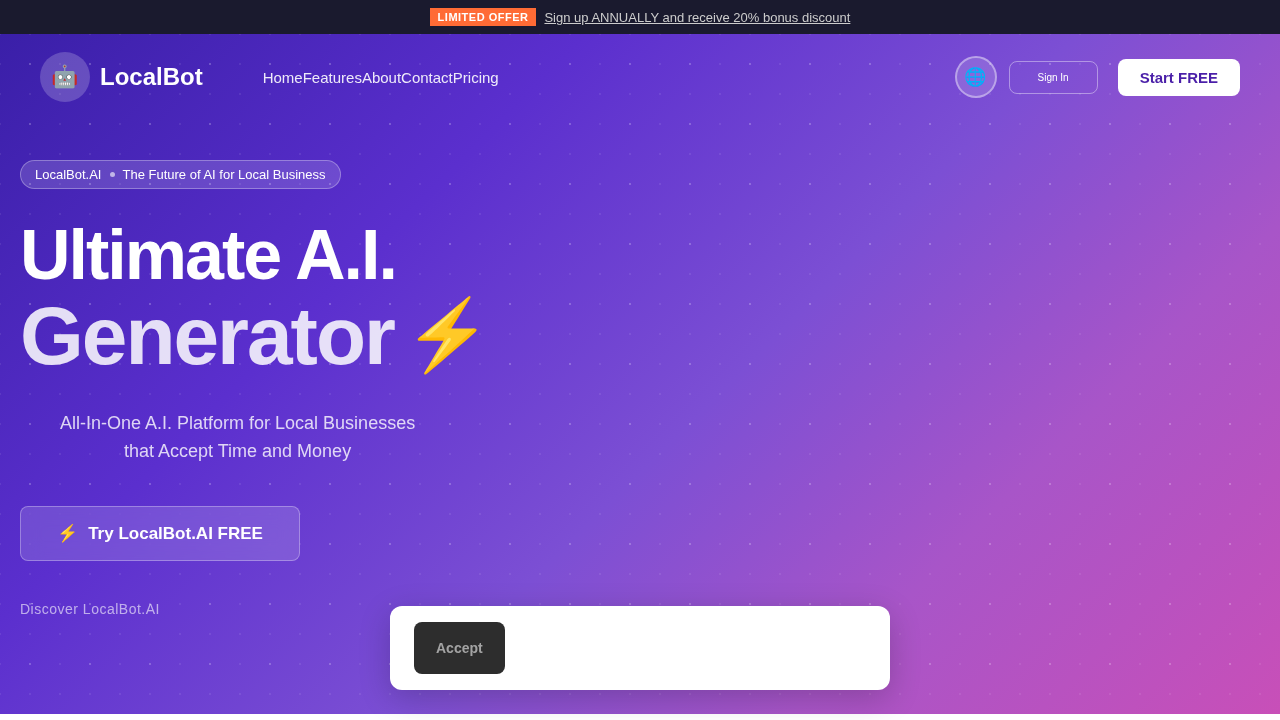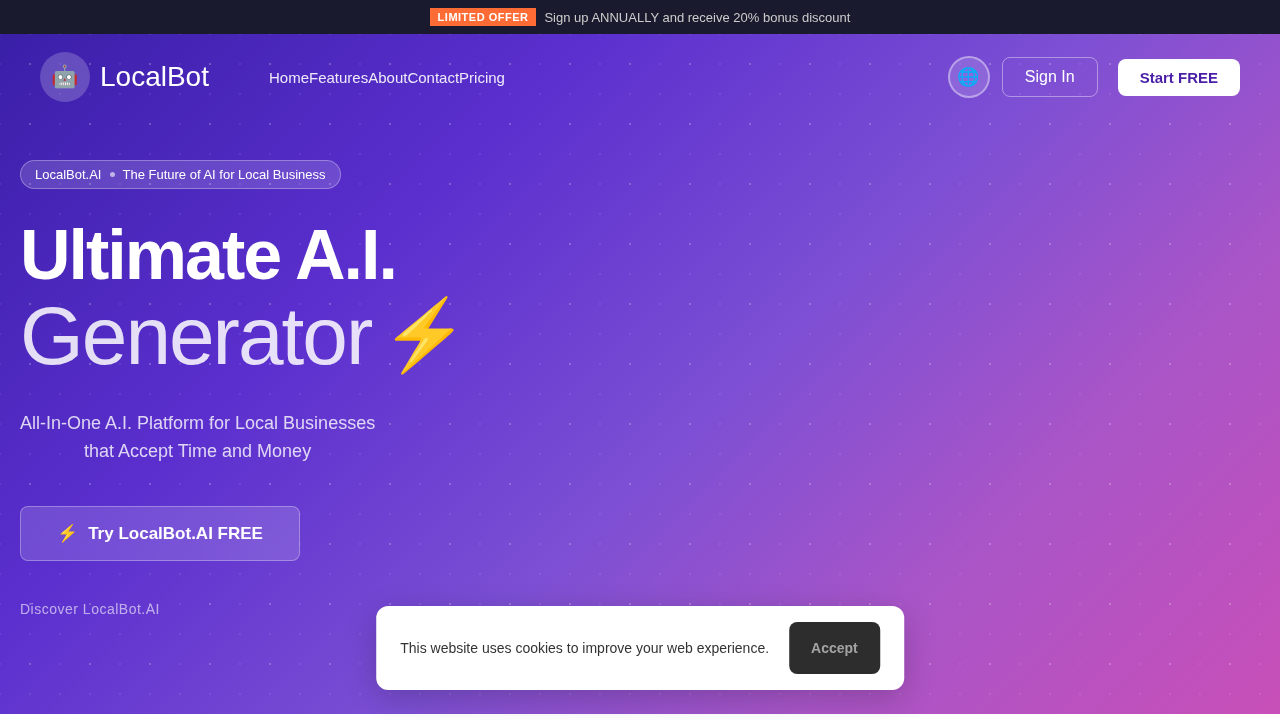--- a/index.html
+++ b/index.html
@@ -23,20 +23,21 @@
       background: #ff6b35;
       color: #fff;
       font-weight: 700;
       font-size: 11px;
       padding: 3px 8px;
       border-radius: 0;
       letter-spacing: 0.5px;
     }
     .top-banner .offer-text {
       color: #ccc;
+      text-decoration: underline;
     }
 
     
     .hero-section {
       background: linear-gradient(135deg, #3a1fa8 0%, #5b2fce 30%, #7c4fd4 55%, #a855c8 75%, #c84fb8 100%);
       min-height: 680px;
       position: relative;
       overflow: hidden;
     }
 
@@ -75,22 +76,22 @@
       height: 50px;
       background: rgba(255,255,255,0.2);
       border-radius: 50%;
       display: flex;
       align-items: center;
       justify-content: center;
       font-size: 22px;
     }
 
     .logo-text {
-      font-size: 28px;
-      font-weight: 400;
+      font-size: 24px;
+      font-weight: 700;
       color: #fff;
     }
 
     .nav-links {
       display: flex;
       align-items: center;
       flex: 1;
     }
 
     .nav-link {
@@ -115,26 +116,26 @@
       background: rgba(255,255,255,0.15);
       color: #fff;
       display: flex;
       align-items: center;
       justify-content: center;
       cursor: pointer;
       font-size: 18px;
     }
 
     .signin-btn {
-      padding: 10px 22px;
+      padding: 10px 28px;
       border-radius: 8px;
       border: 1px solid rgba(255,255,255,0.4);
       background: transparent;
       color: #fff;
-      font-size: 16px;
+      font-size: 10px;
       font-weight: 500;
       cursor: pointer;
     }
 
     .start-free-btn {
       padding: 10px 22px;
       border-radius: 8px;
       border: none;
       background: #fff;
       color: #4a1fa8;
@@ -178,40 +179,41 @@
     .hero-title-line1 {
       font-size: 70px;
       font-weight: 800;
       color: #fff;
       line-height: 1.05;
       letter-spacing: -2px;
     }
 
     .hero-title-line2 {
       font-size: 82px;
-      font-weight: 400;
+      font-weight: 700;
       color: rgba(255,255,255,0.85);
       line-height: 1.05;
       letter-spacing: -2px;
       display: flex;
       align-items: center;
       gap: 10px;
       margin-bottom: 30px;
     }
 
     .lightning-icon {
       font-size: 70px;
       color: #fbbf24;
     }
 
     .hero-subtitle {
       color: rgba(255,255,255,0.8);
       font-size: 18px;
       line-height: 1.6;
       margin-bottom: 40px;
+      margin-left: 40px;
     }
 
     .try-btn {
       display: inline-flex;
       align-items: center;
       gap: 10px;
       background: rgba(255,255,255,0.15);
       border: 1px solid rgba(255,255,255,0.3);
       backdrop-filter: blur(10px);
       color: #fff;
@@ -325,15 +327,14 @@
       <span>Try LocalBot.AI FREE</span>
     </a>
 
     <p class="discover-text">Discover LocalBot.AI</p>
 
   </div>
 
 </div>
 
 <div class="cookie-banner">
-  <span class="cookie-text">This website uses cookies to improve your web experience.</span>
   <button class="accept-btn">Accept</button>
 </div>
 
 </body></html>

